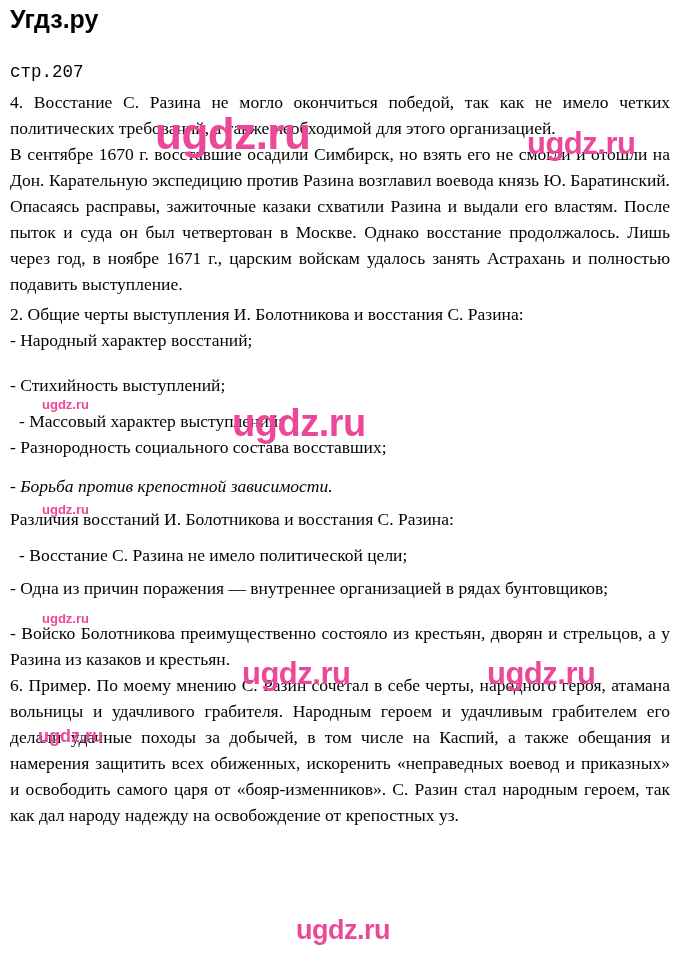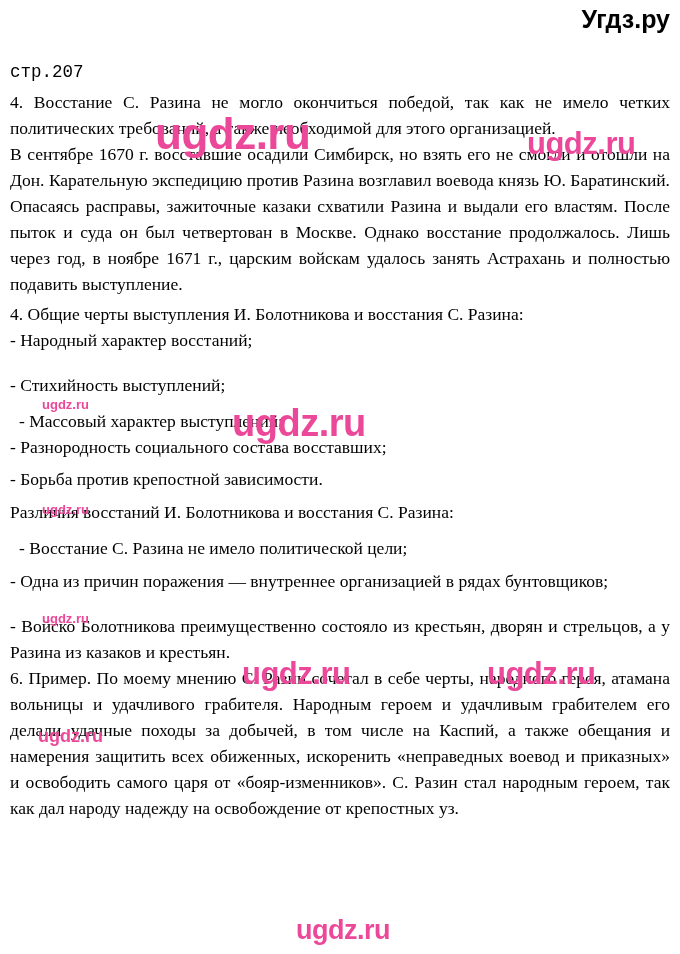--- a/index.html
+++ b/index.html
@@ -13,31 +13,31 @@
     line-height: 26px;
     color: #000000;
     overflow: hidden;
   }
   .content { padding: 0 10px; }
   .site-title {
     font-family: "Liberation Sans", sans-serif;
     font-weight: bold;
     font-size: 25px;
     line-height: 30px;
-    text-align: right;
+    text-align: left;
     padding-top: 4px;
   }
   .page-label { margin-top: 25px; font-family: Liberation Mono, monospace; }
   .para {
     margin: 0;
     text-align: justify;
     text-justify: inter-word;
   } .mt4 { margin-top: 4px; } .mt6 { }
   .mt7 { margin-top: 7px; } .mt8 { margin-top: 4px; } .mt9 { }
-  .mt10 { margin-top: 10px; margin-left: 9px; } .mt11 { margin-top: 6px; } .mt12 { margin-top: 19px; }
+  .mt10 { margin-top: 10px; margin-left: 9px; } .mt11 { margin-top: 13px; font-style: italic; } .mt12 { margin-top: 19px; }
   .wm {
     position: absolute;
     font-family: "Liberation Sans", sans-serif;
     font-weight: bold;
     color: #ec4899;
     line-height: 1;
     white-space: nowrap;
     letter-spacing: -0.5px;
   }
   .wm-big1   { left: 155px; top: 112px; font-size: 44px; }
@@ -58,21 +58,21 @@
   <div class="content">
 
     <div class="site-title">Угдз.ру</div>
 
     <div class="page-label">стр.207</div>
 
     <p class="para mt8">4. Восстание С. Разина не могло окончиться победой, так как не имело четких политических требований, а также необходимой для этого организацией.</p>
 
     <p class="para mt6">В сентябре 1670 г. восставшие осадили Симбирск, но взять его не смогли и отошли на Дон. Карательную экспедицию против Разина возглавил воевода князь Ю. Баратинский. Опасаясь расправы, зажиточные казаки схватили Разина и выдали его властям. После пыток и суда он был четвертован в Москве. Однако восстание продолжалось. Лишь через год, в ноябре 1671 г., царским войскам удалось занять Астрахань и полностью подавить выступление.</p>
 
-    <p class="para mt4">4. Общие черты выступления И. Болотникова и восстания С. Разина:</p>
+    <p class="para mt4">2. Общие черты выступления И. Болотникова и восстания С. Разина:</p>
 
     <p class="para mt6">- Народный характер восстаний;</p>
     <p class="para mt12">- Стихийность выступлений;</p>
     <p class="para mt10">- Массовый характер выступлений;</p>
     <p class="para mt9">- Разнородность социального состава восставших;</p>
     <p class="para mt11">- Борьба против крепостной зависимости.</p>
 
     <p class="para mt7">Различия восстаний И. Болотникова и восстания С. Разина:</p>
 
     <p class="para mt10">- Восстание С. Разина не имело политической цели;</p>

